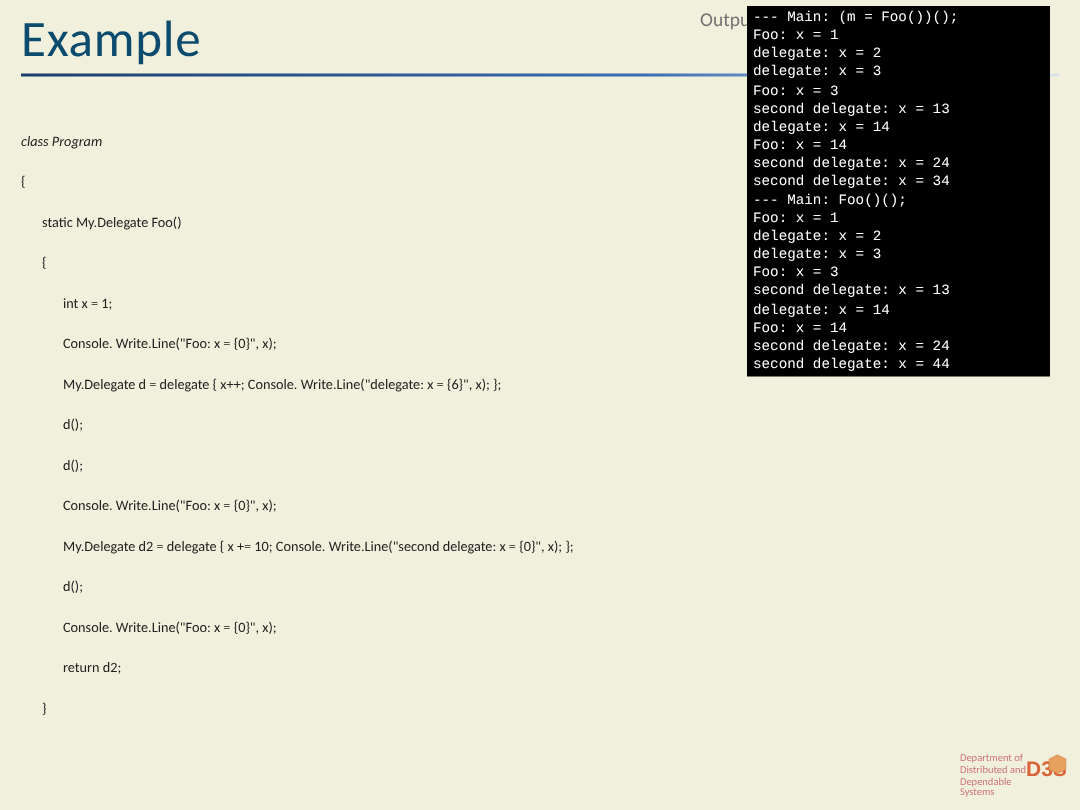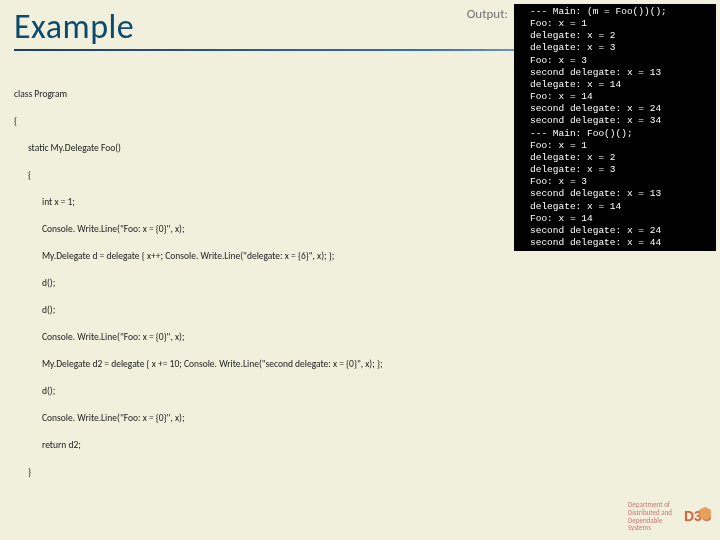--- a/index.html
+++ b/index.html
@@ -31,43 +31,42 @@
     color: #737373;
   }
   .code-area {
     padding: 16px 14px 6px 14px;
     font-family: Calibri, Arial, sans-serif;
     font-size: 9.5px;
     line-height: 1.42;
     color: #222;
     white-space: pre;
   }
-  .code-area .func { margin-top: 8px; }
+  .code-area .func { margin-top: 8px; font-style: italic; }
   .indent1 { padding-left: 14px; }
   .indent2 { padding-left: 28px; }
   .output-box {
     position: absolute;
     top: 4px;
-    right: 4px;
+    right: 20px;
     width: 202px;
     background: #000;
     color: #fff;
     font-family: "Courier New", monospace;
     font-size: 9.5px;
     line-height: 1.28;
-    padding: 2px 16px;
+    padding: 2px 4px;
     white-space: pre;
   }
   .footer-logo {
     position: absolute;
     bottom: 8px;
     right: 8px;
     display: flex;
-    align-items: center;
-    gap: 12px;
+    gap: 0;
   }
   .footer-text {
     font-size: 7px;
     color: #c77;
     line-height: 1.1;
     text-align: left;
   }
   .logo-cube {
     width: 28px;
     height: 24px;

